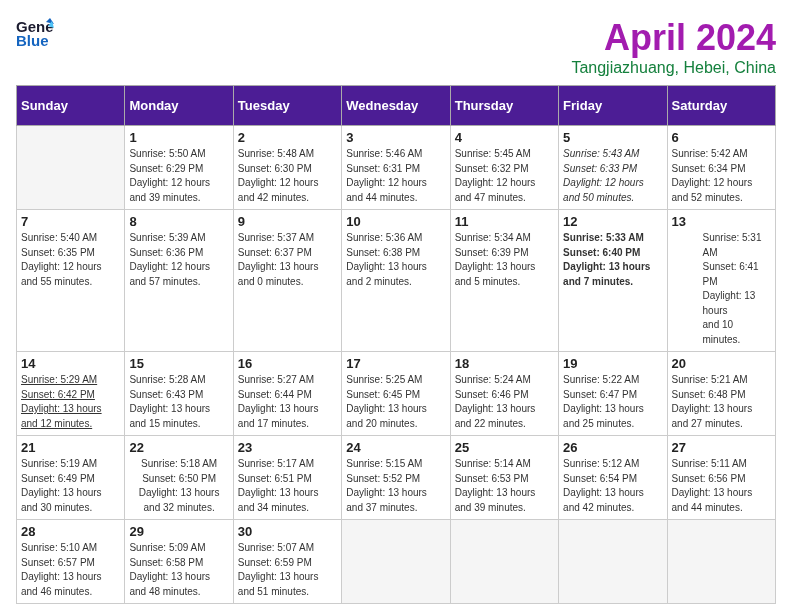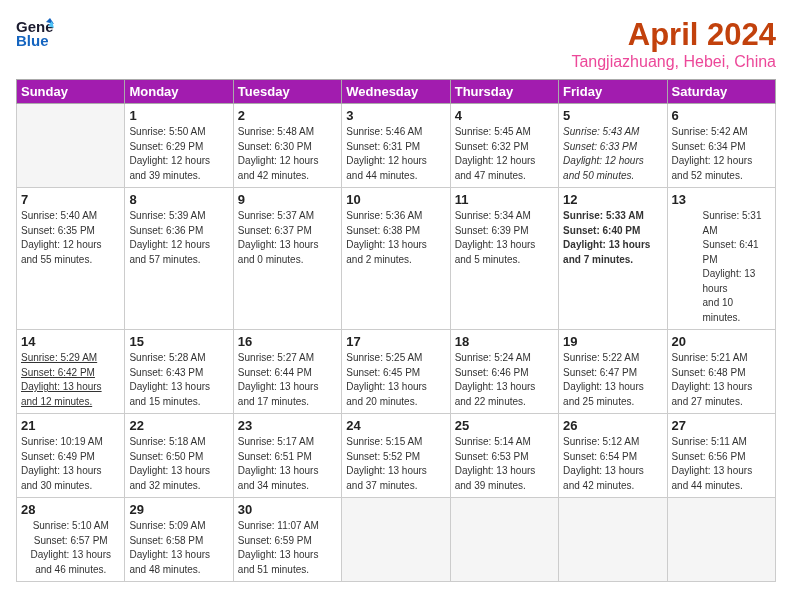--- a/index.html
+++ b/index.html
@@ -23,41 +23,41 @@
     }
     .logo-top-row {
       display: flex;
       align-items: center;
       gap: 2px;
     }
     .title-block {
       text-align: right;
     }
     .month-title {
-      font-size: 31px;
+      font-size: 36px;
       font-weight: bold;
-      color: #c2410c;
+      color: #a21caf;
       line-height: 1.2;
     }
     .subtitle {
       font-size: 16px;
-      color: #ec4899;
+      color: #15803d;
       text-align: center;
     }
     table {
       width: 100%;
       border-collapse: collapse;
       table-layout: fixed;
     }
     th {
-      background-color: #a21caf;
+      background-color: #4c1d95;
       color: #fff;
       font-size: 13px;
       font-weight: bold;
-      padding: 4px 4px;
+      padding: 12px 4px;
       text-align: left;
       border: 1px solid #aaa;
     }
     td {
       border: 1px solid #ccc;
       vertical-align: top;
       padding: 4px 4px;
       font-size: 10.5px;
       color: #222;
       height: 80px;
@@ -257,28 +257,28 @@
           <div class="day-number">20</div>
           <div class="day-info" style="white-space: pre-line;">Sunrise: 5:21 AM
 Sunset: 6:48 PM
 Daylight: 13 hours
 and 27 minutes.</div>
         </td>
       </tr>
       <tr>
         <td>
           <div class="day-number">21</div>
-          <div class="day-info" style="white-space: pre-line;">Sunrise: 10:19 AM
+          <div class="day-info" style="white-space: pre-line;">Sunrise: 5:19 AM
 Sunset: 6:49 PM
 Daylight: 13 hours
 and 30 minutes.</div>
         </td>
         <td>
           <div class="day-number">22</div>
-          <div class="day-info" style="white-space: pre-line;">Sunrise: 5:18 AM
+          <div class="day-info" style="white-space: pre-line; text-align: center;">Sunrise: 5:18 AM
 Sunset: 6:50 PM
 Daylight: 13 hours
 and 32 minutes.</div>
         </td>
         <td>
           <div class="day-number">23</div>
           <div class="day-info" style="white-space: pre-line;">Sunrise: 5:17 AM
 Sunset: 6:51 PM
 Daylight: 13 hours
 and 34 minutes.</div>
@@ -308,35 +308,35 @@
           <div class="day-number">27</div>
           <div class="day-info" style="white-space: pre-line;">Sunrise: 5:11 AM
 Sunset: 6:56 PM
 Daylight: 13 hours
 and 44 minutes.</div>
         </td>
       </tr>
       <tr>
         <td>
           <div class="day-number">28</div>
-          <div class="day-info" style="white-space: pre-line; text-align: center;">Sunrise: 5:10 AM
+          <div class="day-info" style="white-space: pre-line;">Sunrise: 5:10 AM
 Sunset: 6:57 PM
 Daylight: 13 hours
 and 46 minutes.</div>
         </td>
         <td>
           <div class="day-number">29</div>
           <div class="day-info" style="white-space: pre-line;">Sunrise: 5:09 AM
 Sunset: 6:58 PM
 Daylight: 13 hours
 and 48 minutes.</div>
         </td>
         <td>
           <div class="day-number">30</div>
-          <div class="day-info" style="white-space: pre-line;">Sunrise: 11:07 AM
+          <div class="day-info" style="white-space: pre-line;">Sunrise: 5:07 AM
 Sunset: 6:59 PM
 Daylight: 13 hours
 and 51 minutes.</div>
         </td>
         <td class="empty"></td>
         <td class="empty"></td>
         <td class="empty"></td>
         <td class="empty"></td>
       </tr>
     </tbody>

